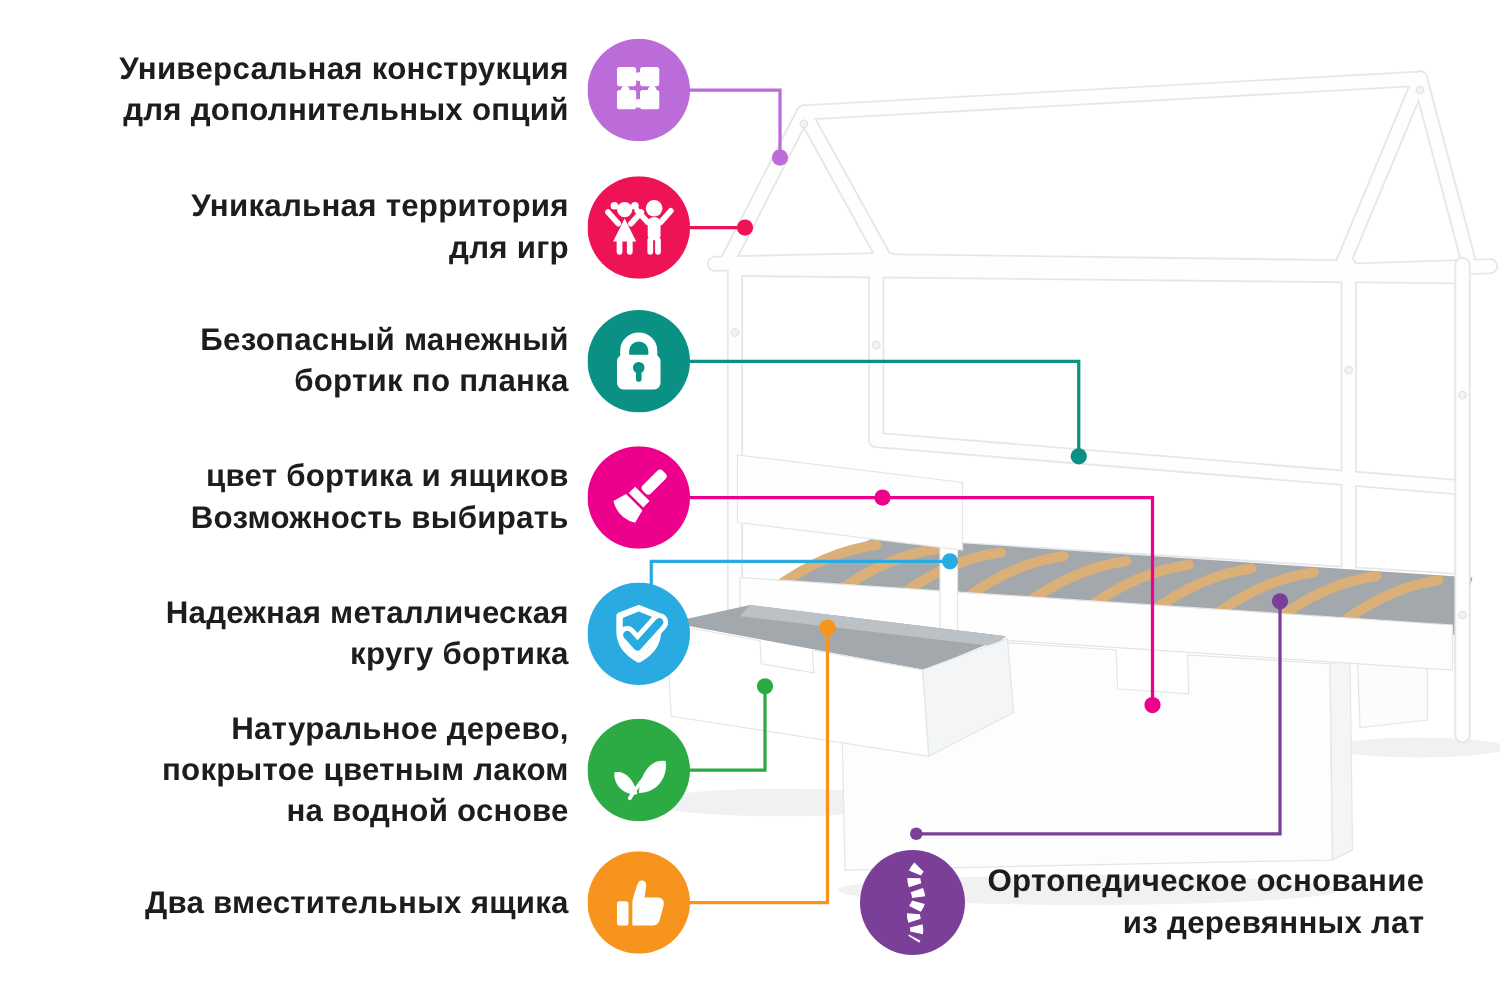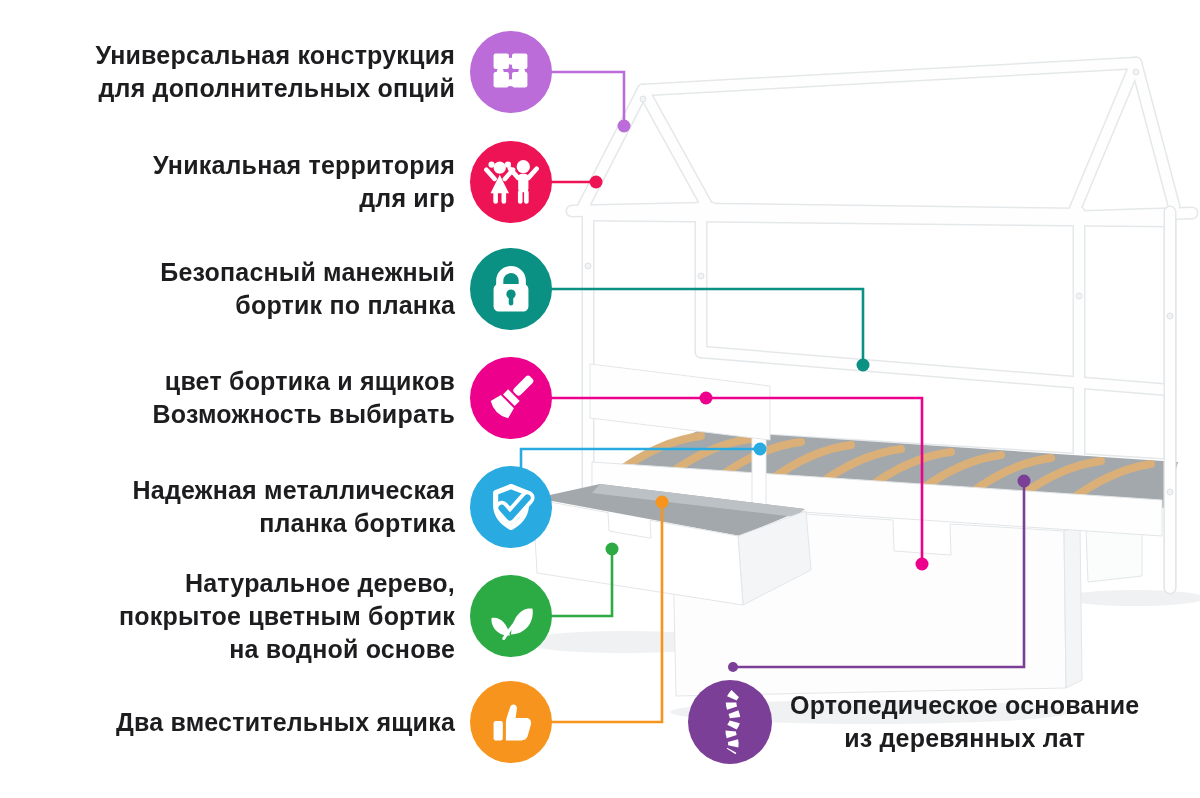--- a/index.html
+++ b/index.html
@@ -15,21 +15,21 @@
   .feature-text{
     flex:1;text-align:right;padding-right:15px;
     font-size:25px;line-height:33px;font-weight:600;letter-spacing:0.2px;
   }
   .feature-icon{width:82px;height:82px;flex:0 0 82px;display:block;}
   .feature-row-right{
     position:absolute;left:688px;top:672px;height:100px;
     display:flex;align-items:center;
   }
   .feature-row-right .feature-text{
-    text-align:center;padding-right:0;padding-left:18px;flex:0 0 auto;
+    text-align:right;padding-right:0;padding-left:18px;flex:0 0 auto;
   }
   .feature-row-right .feature-icon{width:84px;height:84px;flex:0 0 84px;}
   .ln{display:block;}
 </style>
 </head>
 <body>
 
 <div class="canvas">
 
   <svg class="bed-svg" viewBox="0 0 1200 798">
@@ -233,34 +233,34 @@
         <rect x="35.5" y="12" width="9" height="22" rx="3"></rect>
         <rect x="32" y="36" width="16" height="7"></rect>
         <path d="M31,45 H49 L52,56 Q40,63 28,56 Z"></path>
       </g>
     </svg>
   </div>
 
   <div class="feature-row" style="top:457px">
     <div class="feature-text">
       <span class="ln">Надежная металлическая</span>
-      <span class="ln">планка бортика</span>
+      <span class="ln">кругу бортика</span>
     </div>
     <svg class="feature-icon" viewBox="0 0 80 80">
       <circle cx="40" cy="40" r="40" fill="#29abe2"></circle>
       <path d="M40,20 L55,26 V38 C55,48 49,55 40,60 C31,55 25,48 25,38 V26 Z" fill="none" stroke="#ffffff" stroke-width="5" stroke-linejoin="round"></path>
       <path d="M31,41 L39,50 L56,31" fill="none" stroke="#ffffff" stroke-width="14" stroke-linecap="round" stroke-linejoin="round"></path>
       <path d="M31,41 L39,50 L56,31" fill="none" stroke-width="6.5" stroke-linecap="round" stroke-linejoin="round" stroke="#29abe2"></path>
     </svg>
   </div>
 
   <div class="feature-row" style="top:566px">
     <div class="feature-text">
       <span class="ln">Натуральное дерево,</span>
-      <span class="ln">покрытое цветным бортик</span>
+      <span class="ln">покрытое цветным лаком</span>
       <span class="ln">на водной основе</span>
     </div>
     <svg class="feature-icon" viewBox="0 0 80 80">
       <circle cx="40" cy="40" r="40" fill="#2cab45"></circle>
       <path d="M39,59 C36,46 28,40 21,42 C20,52 29,60 39,59 Z" fill="#ffffff"></path>
       <path d="M40,58 C41,42 50,31 61,33 C63,47 53,58 40,58 Z" fill="#ffffff"></path>
       <path d="M33,62 C38,54 44,46 50,40" fill="none" stroke="#ffffff" stroke-width="3" stroke-linecap="round"></path>
     </svg>
   </div>
 

